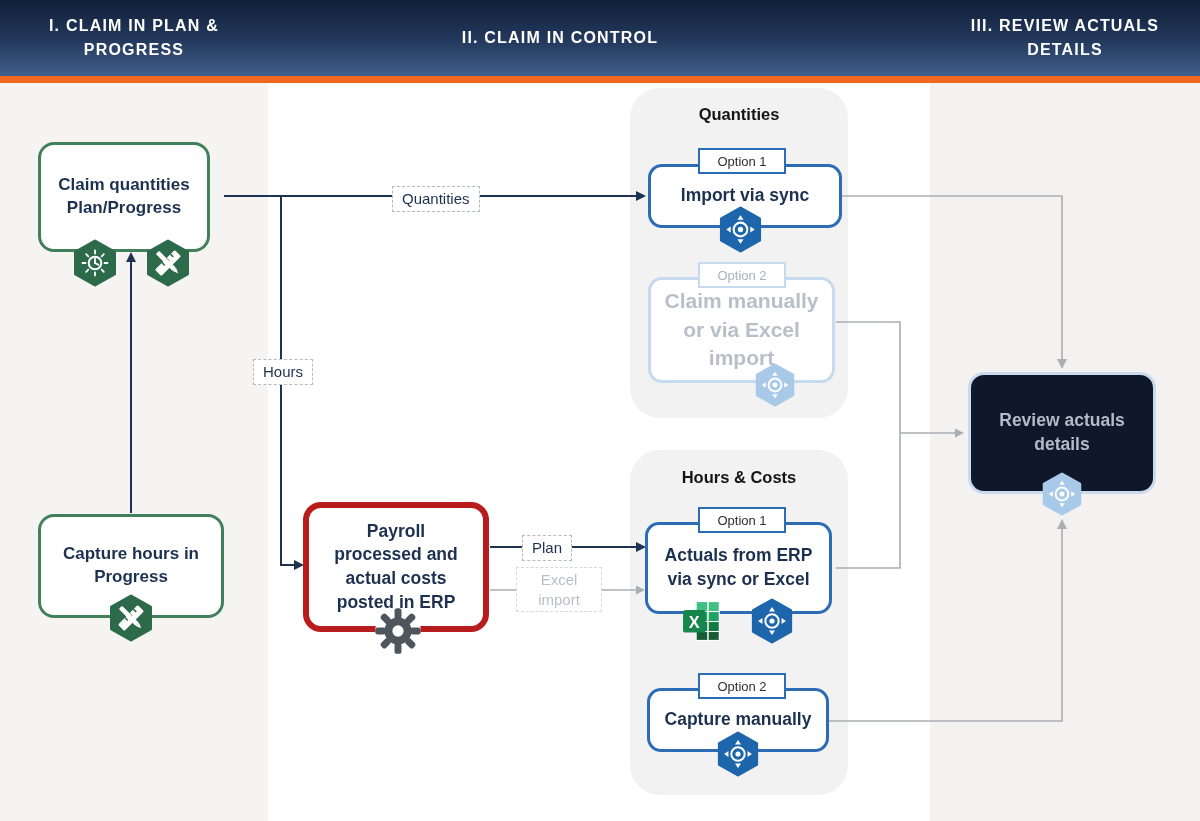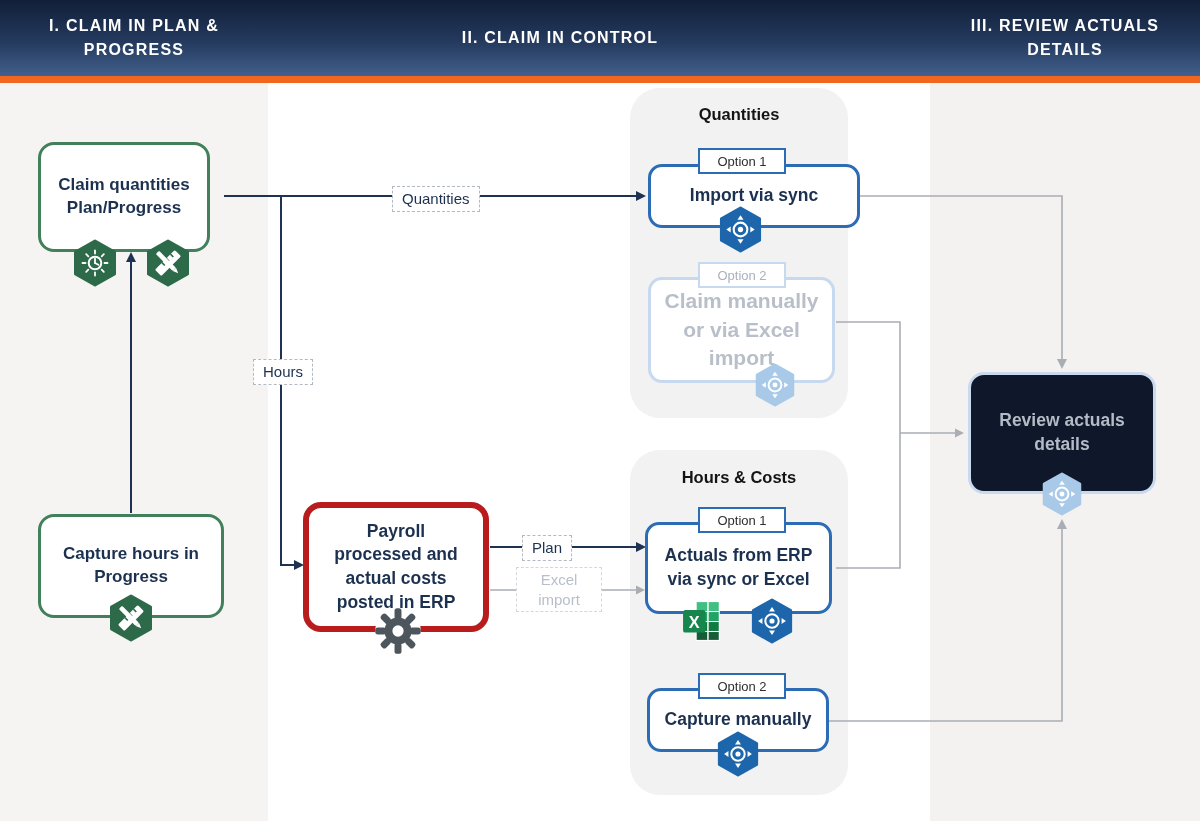--- a/index.html
+++ b/index.html
@@ -201,21 +201,21 @@
   <div class="box darkbox" style="left:303px;top:502px;width:186px;height:130px;">
     <span>Payroll processed and actual costs posted in ERP</span>
   </div>
   <div class="icon gear-col" style="left:372px;top:605px;">
     <svg width="52" height="52">
         <use href="#sym-gear"></use>
       </svg>
   </div>
 
   <div class="tag" style="left:698px;top:148px;width:84px;">Option 1</div>
-  <div class="box blue" style="left:648px;top:164px;width:212px;height:64px;">
+  <div class="box blue" style="left:648px;top:164px;width:194px;height:64px;">
     <span>Import via sync</span>
   </div>
   <div class="icon hex-blue" style="left:717px;top:206px;">
     <svg width="47" height="47">
         <use href="#sym-control"></use>
       </svg>
   </div>
 
   <div class="tag faded" style="left:698px;top:262px;width:84px;">Option 2</div>
   <div class="box fadedblue" style="left:648px;top:277px;width:187px;height:106px;">

